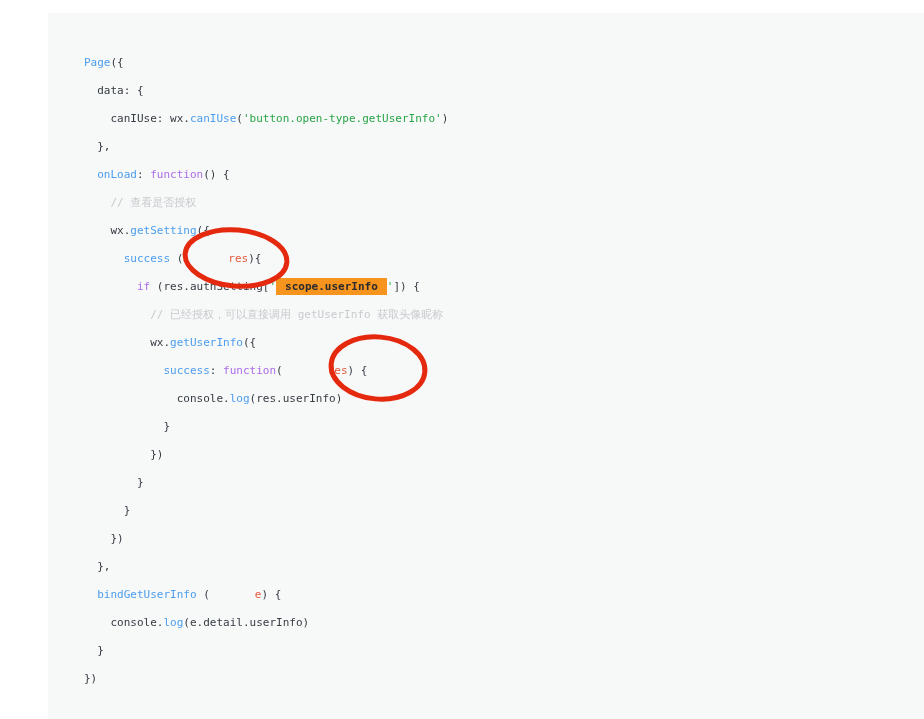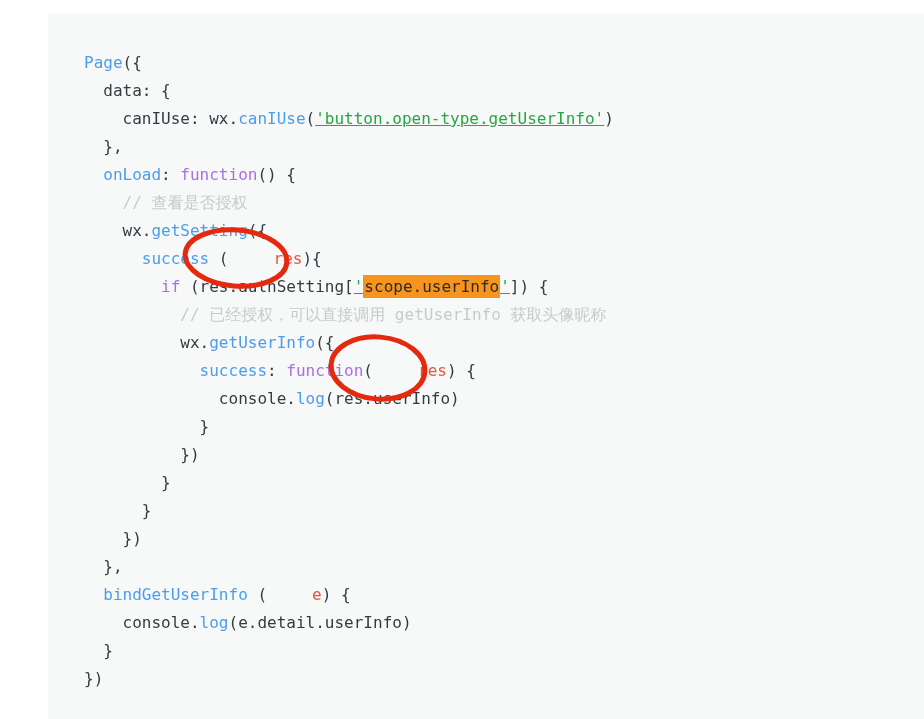--- a/index.html
+++ b/index.html
@@ -12,36 +12,36 @@
   .stage { position: relative; width: 924px; height: 719px; }
   .code-panel {
     position: absolute;
     left: 48px; top: 13px; right: 0; bottom: 0;
     background: var(--panel-bg, #f7f8f8);
   }
   pre.code {
     margin: 0;
     padding: 36px 16px 20px 36px;
     font-family: "DejaVu Sans Mono", "Liberation Mono", monospace;
-    font-size: 16px;
+    font-size: 11px;
     line-height: 28px;
     color: var(--c-default, #353b42);
   }
   .code-line { height: 28px; white-space: pre; }
   .tok-df  { color: var(--c-default); }
   .tok-fn  { color: var(--c-function); }
   .tok-kw  { color: var(--c-keyword); text-align: center; }
-  .tok-str { color: var(--c-string); text-decoration: underline; }
+  .tok-str { color: var(--c-string); }
   .tok-prm { color: var(--c-param); margin-left: 45px; }
   .tok-cmt { color: var(--c-comment); text-align: center; }
   .tok-hl  {
     background: var(--c-hl-bg);
     color: var(--c-hl-text);
-    font-weight: normal;
-    padding: 2px 1px;
+    font-weight: bold;
+    padding: 2px 9px;
     text-align: right;
   }
   svg.annotation-overlay {
     position: absolute;
     left: 0; top: 0;
     width: 924px; height: 719px;
     pointer-events: none;
   }
 </style>
 </head>

